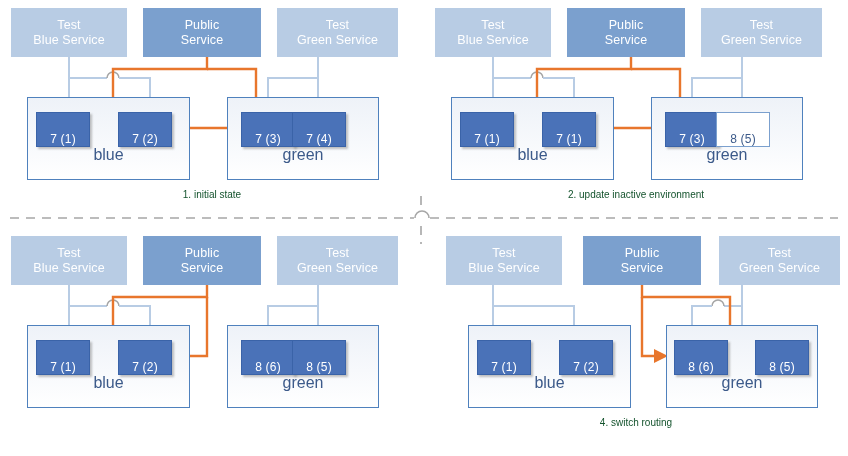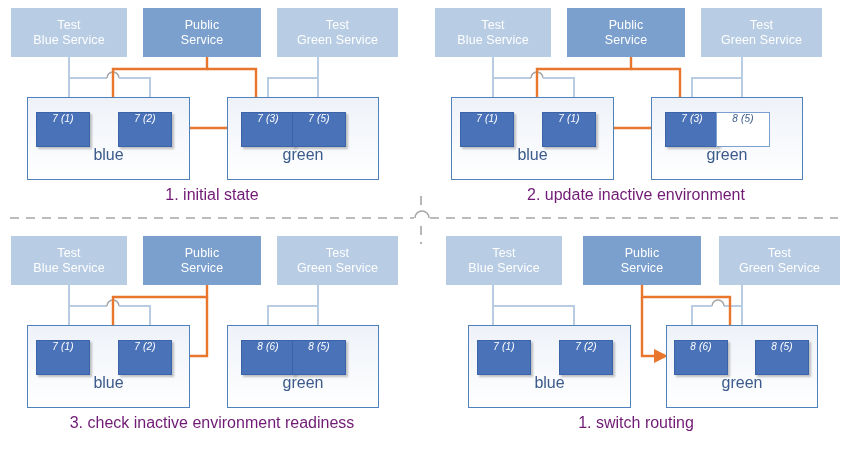--- a/index.html
+++ b/index.html
@@ -25,30 +25,30 @@
   .envbox{
     position:absolute;border:1px solid #4f81bd;
     background:linear-gradient(to bottom,#eef2f8 0%,#f7f9fc 55%,#ffffff 100%);
   }
   .envlabel{
     position:absolute;width:100%;text-align:center;
     color:#3c5a8a;font-size:16px;line-height:14px;
   }
 
   .node{
-    position:absolute;display:flex;align-items:flex-start;justify-content:center;
-    font-size:10px;letter-spacing:.2px;font-style:italic;
+    position:absolute;display:flex;align-items:flex-end;justify-content:center;
+    font-size:12px;letter-spacing:.2px;
   }
   .node-filled{background:#4a72b8;color:#ffffff;border:1px solid #3a63a8;
     box-shadow:1.5px 1.5px 2px rgba(120,120,120,.45);}
   .node-empty{background:#ffffff;color:#3c5a8a;border:1.4px solid #7ba0ce;}
 
   .caption{
     position:absolute;width:100%;text-align:center;
-    color:#701a75;font-size:16px;line-height:16px;
+    color:#14532d;font-size:10px;line-height:16px;
   }
 
   svg.wires{position:absolute;left:0;top:0;width:424px;height:228px;overflow:visible;}
   svg.dividers{position:absolute;left:0;top:0;width:848px;height:456px;pointer-events:none;}
 
   .w-blue{stroke:#b8cce4;stroke-width:2;fill:none;}
   .w-orange{stroke:#e8762c;stroke-width:2.4;fill:none;}
   .fill-blue{fill:#b8cce4;}
   .fill-orange{fill:#e8762c;}
   .dash{stroke:#a6a6a6;stroke-width:1.6;stroke-dasharray:9 7;fill:none;}
@@ -103,21 +103,21 @@
         <span>7 (2)</span>
       </div>
 
     <div class="envbox" style="left:227px;top:97px;width:150px;height:81px;">
       <div class="envlabel" style="top:50px;">green</div>
     </div>
     <div class="node node-filled" style="left:241px;top:112px;width:52px;height:33px;">
         <span>7 (3)</span>
       </div>
     <div class="node node-filled" style="left:292px;top:112px;width:52px;height:33px;">
-        <span>7 (5)</span>
+        <span>7 (4)</span>
       </div>
 
     <div class="caption" style="top:187px;">1. initial state</div>
   </div>
 
   <div class="panel p2">
     <svg class="wires">
       <path class="w-blue" d="M69,57 L69,78 L107,78"></path>
       <path class="hop" d="M107,78 a6,6 0 0 1 12,0" stroke="#b8cce4"></path>
       <path class="w-blue" d="M119,78 L150,78 L150,100"></path>
@@ -214,21 +214,20 @@
     <div class="envbox" style="left:227px;top:97px;width:150px;height:81px;">
       <div class="envlabel" style="top:50px;">green</div>
     </div>
     <div class="node node-filled" style="left:241px;top:112px;width:52px;height:33px;">
         <span>8 (6)</span>
       </div>
     <div class="node node-filled" style="left:292px;top:112px;width:52px;height:33px;">
         <span>8 (5)</span>
       </div>
 
-    <div class="caption" style="top:187px;">3. check inactive environment readiness</div>
   </div>
 
   <div class="panel p4">
     <svg class="wires">
       <path class="w-blue" d="M69,57 L69,78 L150,78 L150,100"></path>
       <path class="w-blue" d="M69,78 L69,100"></path>
       <polygon class="fill-blue" points="63,100 75,100 69,112"></polygon>
       <polygon class="fill-blue" points="144,100 156,100 150,112"></polygon>
       <path class="w-blue" d="M318,57 L318,78 L300,78"></path>
       <path class="hop" d="M288,78 a6,6 0 0 1 12,0" stroke="#b8cce4"></path>
@@ -268,21 +267,21 @@
     <div class="envbox" style="left:242px;top:97px;width:150px;height:81px;">
       <div class="envlabel" style="top:50px;">green</div>
     </div>
     <div class="node node-filled" style="left:250px;top:112px;width:52px;height:33px;">
         <span>8 (6)</span>
       </div>
     <div class="node node-filled" style="left:331px;top:112px;width:52px;height:33px;">
         <span>8 (5)</span>
       </div>
 
-    <div class="caption" style="top:187px;">1. switch routing</div>
+    <div class="caption" style="top:187px;">4. switch routing</div>
   </div>
 
   <svg class="dividers">
     <path class="dash" d="M10,218 L414,218 M430,218 L838,218"></path>
     <path class="hop" d="M415,218 a7,7 0 0 1 14,0"></path>
     <path class="dash" d="M421,196 L421,212 M421,226 L421,244"></path>
   </svg>
 
 </div>
 

